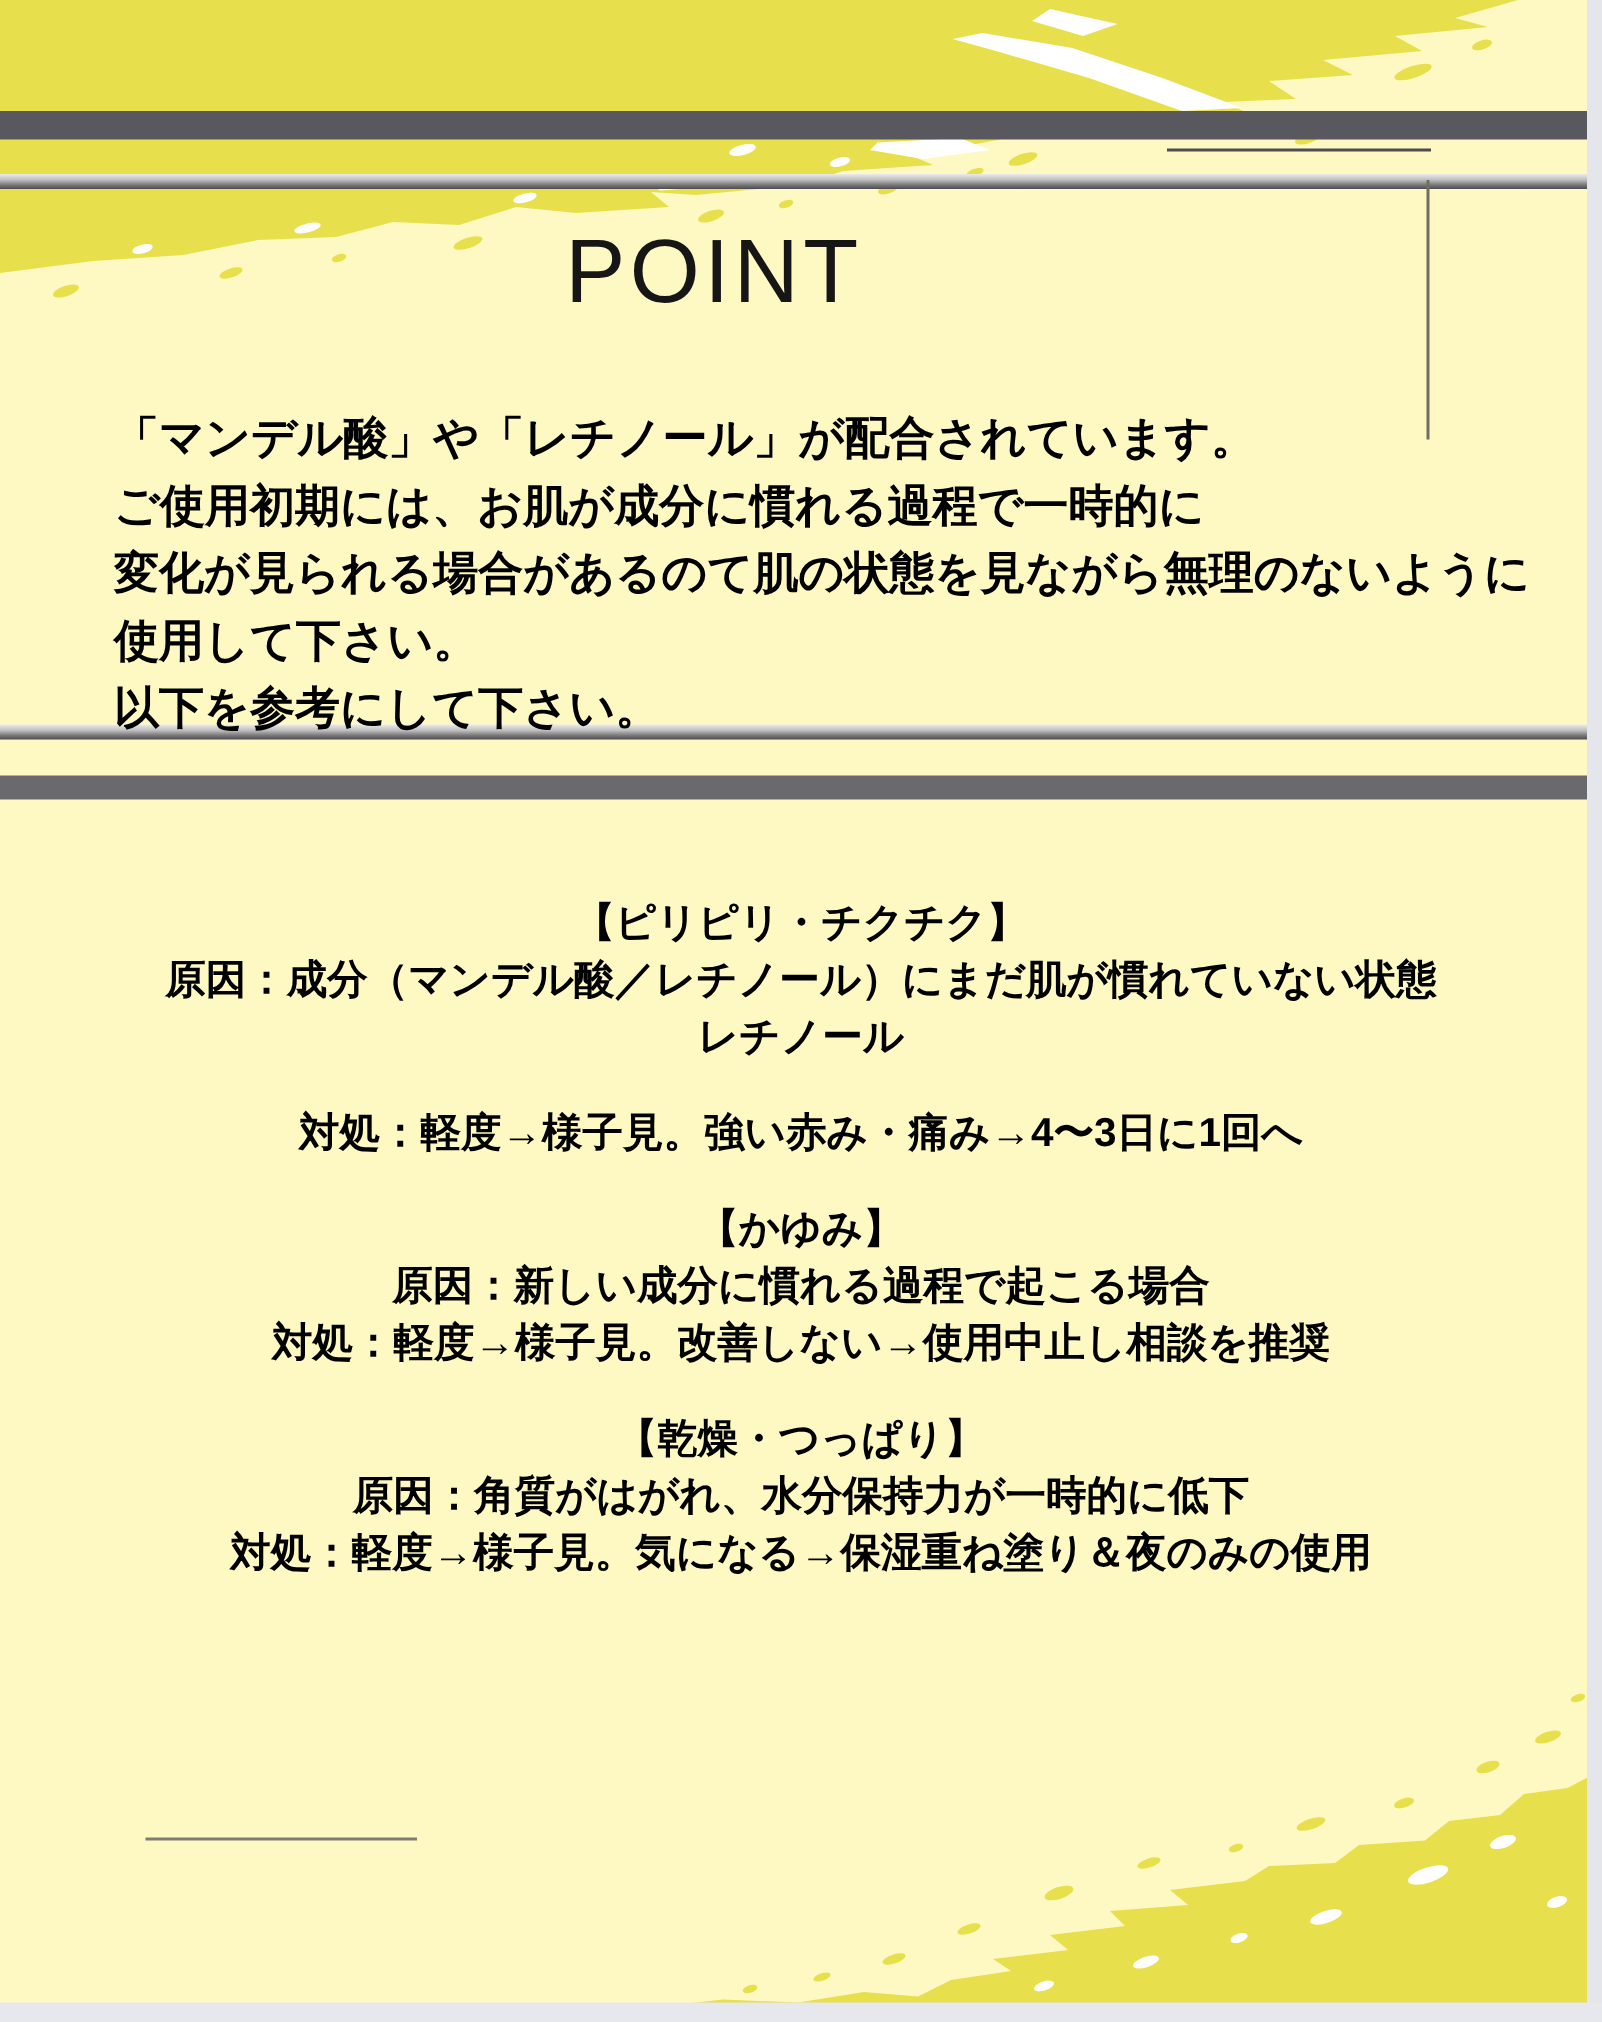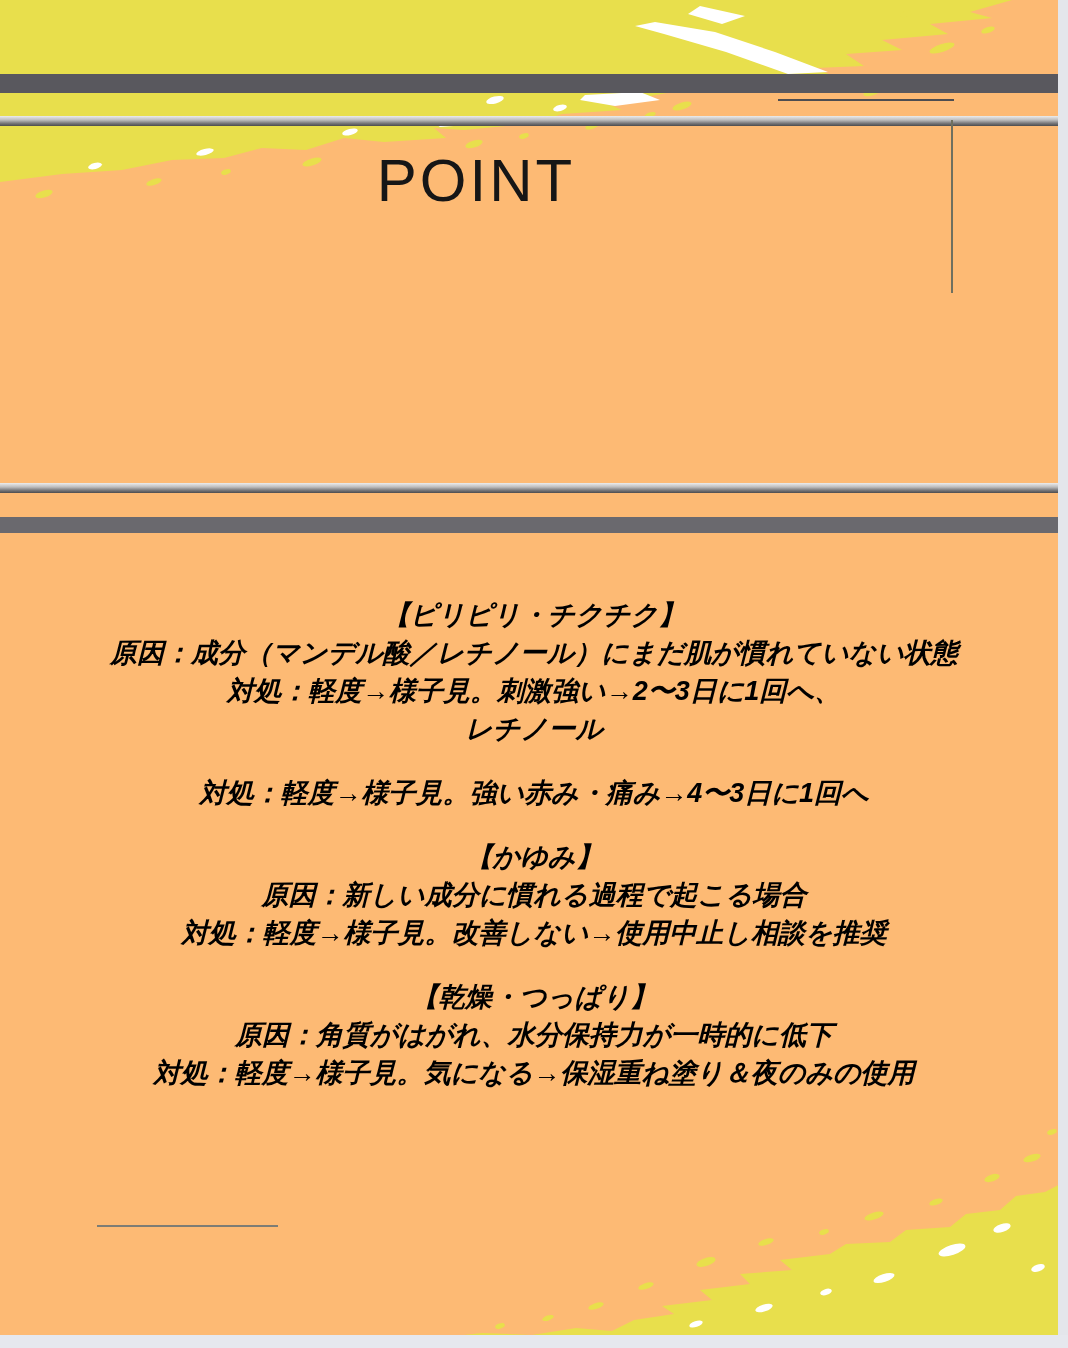--- a/index.html
+++ b/index.html
@@ -1,20 +1,20 @@
 <!DOCTYPE html>
 <html style="--brush_yellow: #E8DF4C; --bar_dark: #59585E; --bar_mid: #6A696E; --edge_strip: #E4E6EB; --bottom_strip: #E6E8EE; --text: #000000;"><head>
 <meta charset="utf-8">
 <style>
   html,body{margin:0;padding:0;background:#ffffff;}
   body{
     width:1068px;height:1348px;position:relative;overflow:hidden;
     font-family:"Liberation Sans","DejaVu Sans",sans-serif;
   }
-  .page{position:absolute;inset:0;background:#fdba74;}
+  .page{position:absolute;inset:0;background:#fef9c3;}
   .brush-layer{position:absolute;left:0;top:0;z-index:0;}
   .bar{position:absolute;left:0;width:1068px;z-index:1;}
   .bar-top-dark{top:74px;height:19px;background:var(--bar_dark,#59585E);}
   .bar-grad{
     background:linear-gradient(to bottom,#ececec 0%,#bdbdbd 40%,#7a7a7c 72%,#4c4c4e 100%);
   }
   .bar-top-thin{top:116px;height:10px;}
   .bar-mid-thin{top:483px;height:10px;}
   .bar-mid-solid{top:517px;height:16px;background:var(--bar_mid,#6A696E);}
   .line-h{position:absolute;z-index:2;}
@@ -27,21 +27,21 @@
   }
   .intro{
     position:absolute;left:76px;top:270px;width:960px;z-index:2;
     font-size:30px;font-weight:700;line-height:45px;color:var(--text,#000);
     white-space:nowrap;
   }
   .sections{
     position:absolute;left:0;top:596px;width:1068px;z-index:2;
     text-align:center;font-size:27px;font-weight:700;color:var(--text,#000);
   }
-  .section{margin:0 0 26px 0;font-style:italic;}
+  .section{margin:0 0 26px 0;}
   .sec-header,.sec-line{line-height:38px;white-space:nowrap;}
   .strip-right{position:absolute;left:1058px;top:0;width:10px;height:1348px;background:var(--edge_strip,#E4E6EB);z-index:3;}
   .strip-bottom{position:absolute;left:0;top:1335px;width:1068px;height:13px;background:var(--bottom_strip,#E6E8EE);z-index:3;}
 </style>
 </head>
 <body>
 
 <div class="page">
 
   <svg class="brush-layer" width="1068" height="1348" viewBox="0 0 1068 1348" xmlns="http://www.w3.org/2000/svg">
@@ -95,29 +95,35 @@
     </g>
   </svg>
 
   <div class="bar bar-top-dark"></div>
   <div class="bar bar-grad bar-top-thin"></div>
   <div class="line-h line-top-right"></div>
   <div class="line-v"></div>
 
   <h1 class="title">POINT</h1>
 
+  <div class="intro">
+    <div class="intro-line">「マンデル酸」や「レチノール」が配合されています。</div>
+    <div class="intro-line">ご使用初期には、お肌が成分に慣れる過程で一時的に</div>
+    <div class="intro-line">変化が見られる場合があるのて肌の状態を見ながら無理のないように</div>
+    <div class="intro-line">使用して下さい。</div>
+    <div class="intro-line">以下を参考にして下さい。</div>
+  </div>
 
   <div class="bar bar-grad bar-mid-thin"></div>
   <div class="bar bar-mid-solid"></div>
 
   <div class="sections">
     <div class="section">
       <div class="sec-header">【ピリピリ・チクチク】</div>
       <div class="sec-line">原因：成分（マンデル酸／レチノール）にまだ肌が慣れていない状態</div>
-      <div class="sec-line">対処：軽度→様子見。刺激強い→2〜3日に1回へ、</div>
       <div class="sec-line">レチノール</div>
     </div>
     <div class="section">
       <div class="sec-line">対処：軽度→様子見。強い赤み・痛み→4〜3日に1回へ</div>
     </div>
     <div class="section">
       <div class="sec-header">【かゆみ】</div>
       <div class="sec-line">原因：新しい成分に慣れる過程で起こる場合</div>
       <div class="sec-line">対処：軽度→様子見。改善しない→使用中止し相談を推奨</div>
     </div>

